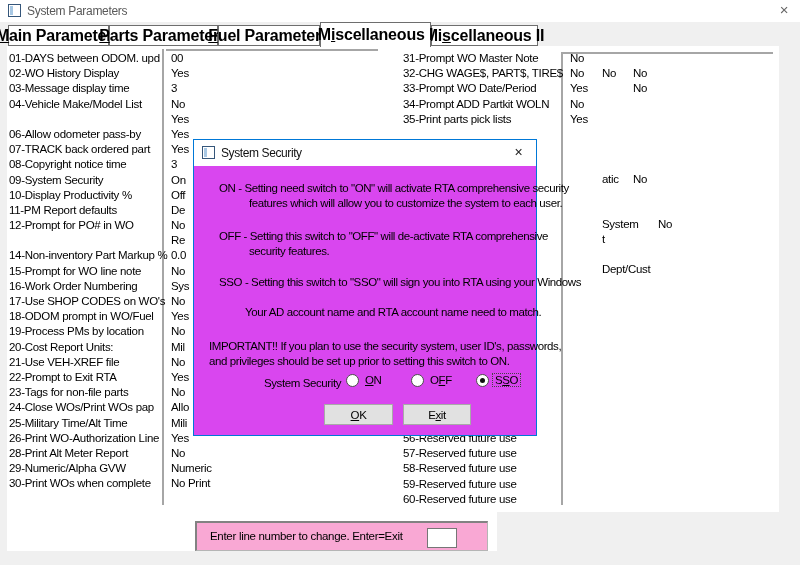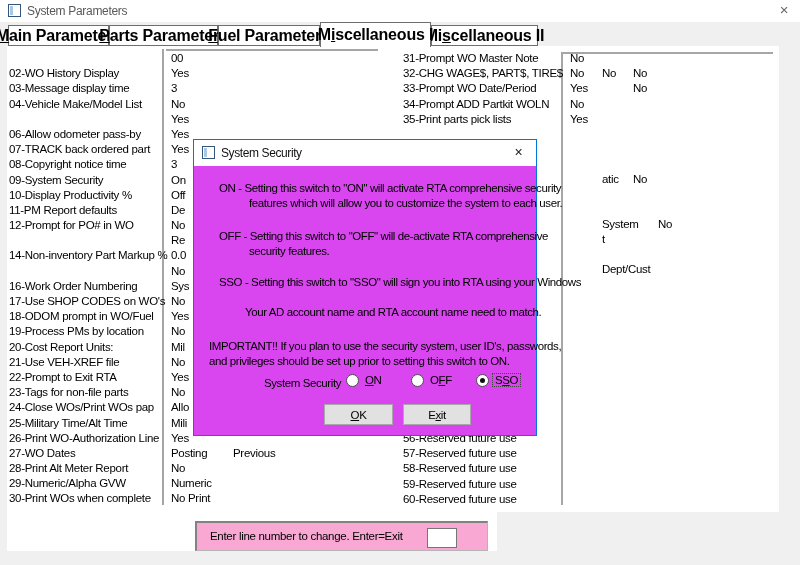--- a/index.html
+++ b/index.html
@@ -110,20 +110,21 @@
 <div class="page"></div>
 <div class="sep sep-left-v"></div>
 <div class="sep sep-left-h"></div>
 <div class="sep sep-right-v"></div>
 <div class="sep sep-right-h"></div>
 <div class="gray-notch"></div>
 
 <div class="left-rows">
 
     <div class="prow">
+      <span class="lbl">01-DAYS between ODOM. upd</span>
       <span class="val">00</span>
       <span class="val2"></span>
     </div>
 
     <div class="prow">
       <span class="lbl">02-WO History Display</span>
       <span class="val">Yes</span>
       <span class="val2"></span>
     </div>
 
@@ -191,20 +192,21 @@
       <span class="val2"></span>
     </div>
 
     <div class="prow">
       <span class="lbl">14-Non-inventory Part Markup %</span>
       <span class="val">0.0</span>
       <span class="val2"></span>
     </div>
 
     <div class="prow">
+      <span class="lbl">15-Prompt for WO line note</span>
       <span class="val">No</span>
       <span class="val2"></span>
     </div>
 
     <div class="prow">
       <span class="lbl">16-Work Order Numbering</span>
       <span class="val">Sys</span>
       <span class="val2"></span>
     </div>
 
@@ -261,25 +263,20 @@
       <span class="val">Mili</span>
       <span class="val2"></span>
     </div>
 
     <div class="prow">
       <span class="lbl">26-Print WO-Authorization Line</span>
       <span class="val">Yes</span>
       <span class="val2"></span>
     </div>
 
-    <div class="prow">
-      <span class="lbl">27-WO Dates</span>
-      <span class="val">Posting</span>
-      <span class="val2">Previous</span>
-    </div>
 
     <div class="prow">
       <span class="lbl">28-Print Alt Meter Report</span>
       <span class="val">No</span>
       <span class="val2"></span>
     </div>
 
     <div class="prow">
       <span class="lbl">29-Numeric/Alpha GVW</span>
       <span class="val">Numeric</span>
@@ -363,21 +360,21 @@
   <span class="prompt">Enter line number to change. Enter=Exit</span>
   <input class="line-input" type="text" value="" style="">
 </div>
 
 <div class="dialog">
   <div class="dlg-titlebar">
     <span class="win-ico"></span>
     <span class="dlg-title">System Security</span>
     <span class="dlg-close">×</span>
   </div>
-  <div class="dlg-line ln1">ON - Setting this switch to "ON" will activate RTA comprehensive security</div>
+  <div class="dlg-line ln1">ON - Setting need switch to "ON" will activate RTA comprehensive security</div>
   <div class="dlg-line ln2">features which will allow you to customize the system to each user.</div>
   <div class="dlg-line ln3">OFF - Setting this switch to "OFF" will de-activate RTA comprehensive</div>
   <div class="dlg-line ln4">security features.</div>
   <div class="dlg-line ln5">SSO - Setting this switch to "SSO" will sign you into RTA using your Windows</div>
   <div class="dlg-line ln7">Your AD account name and RTA account name need to match.</div>
   <div class="dlg-line ln8">IMPORTANT!! If you plan to use the security system, user ID's, passwords,</div>
   <div class="dlg-line ln9">and privileges should be set up prior to setting this switch to ON.</div>
 
   <div class="radio-label">System Security</div>
   <div class="radio radio-on">

